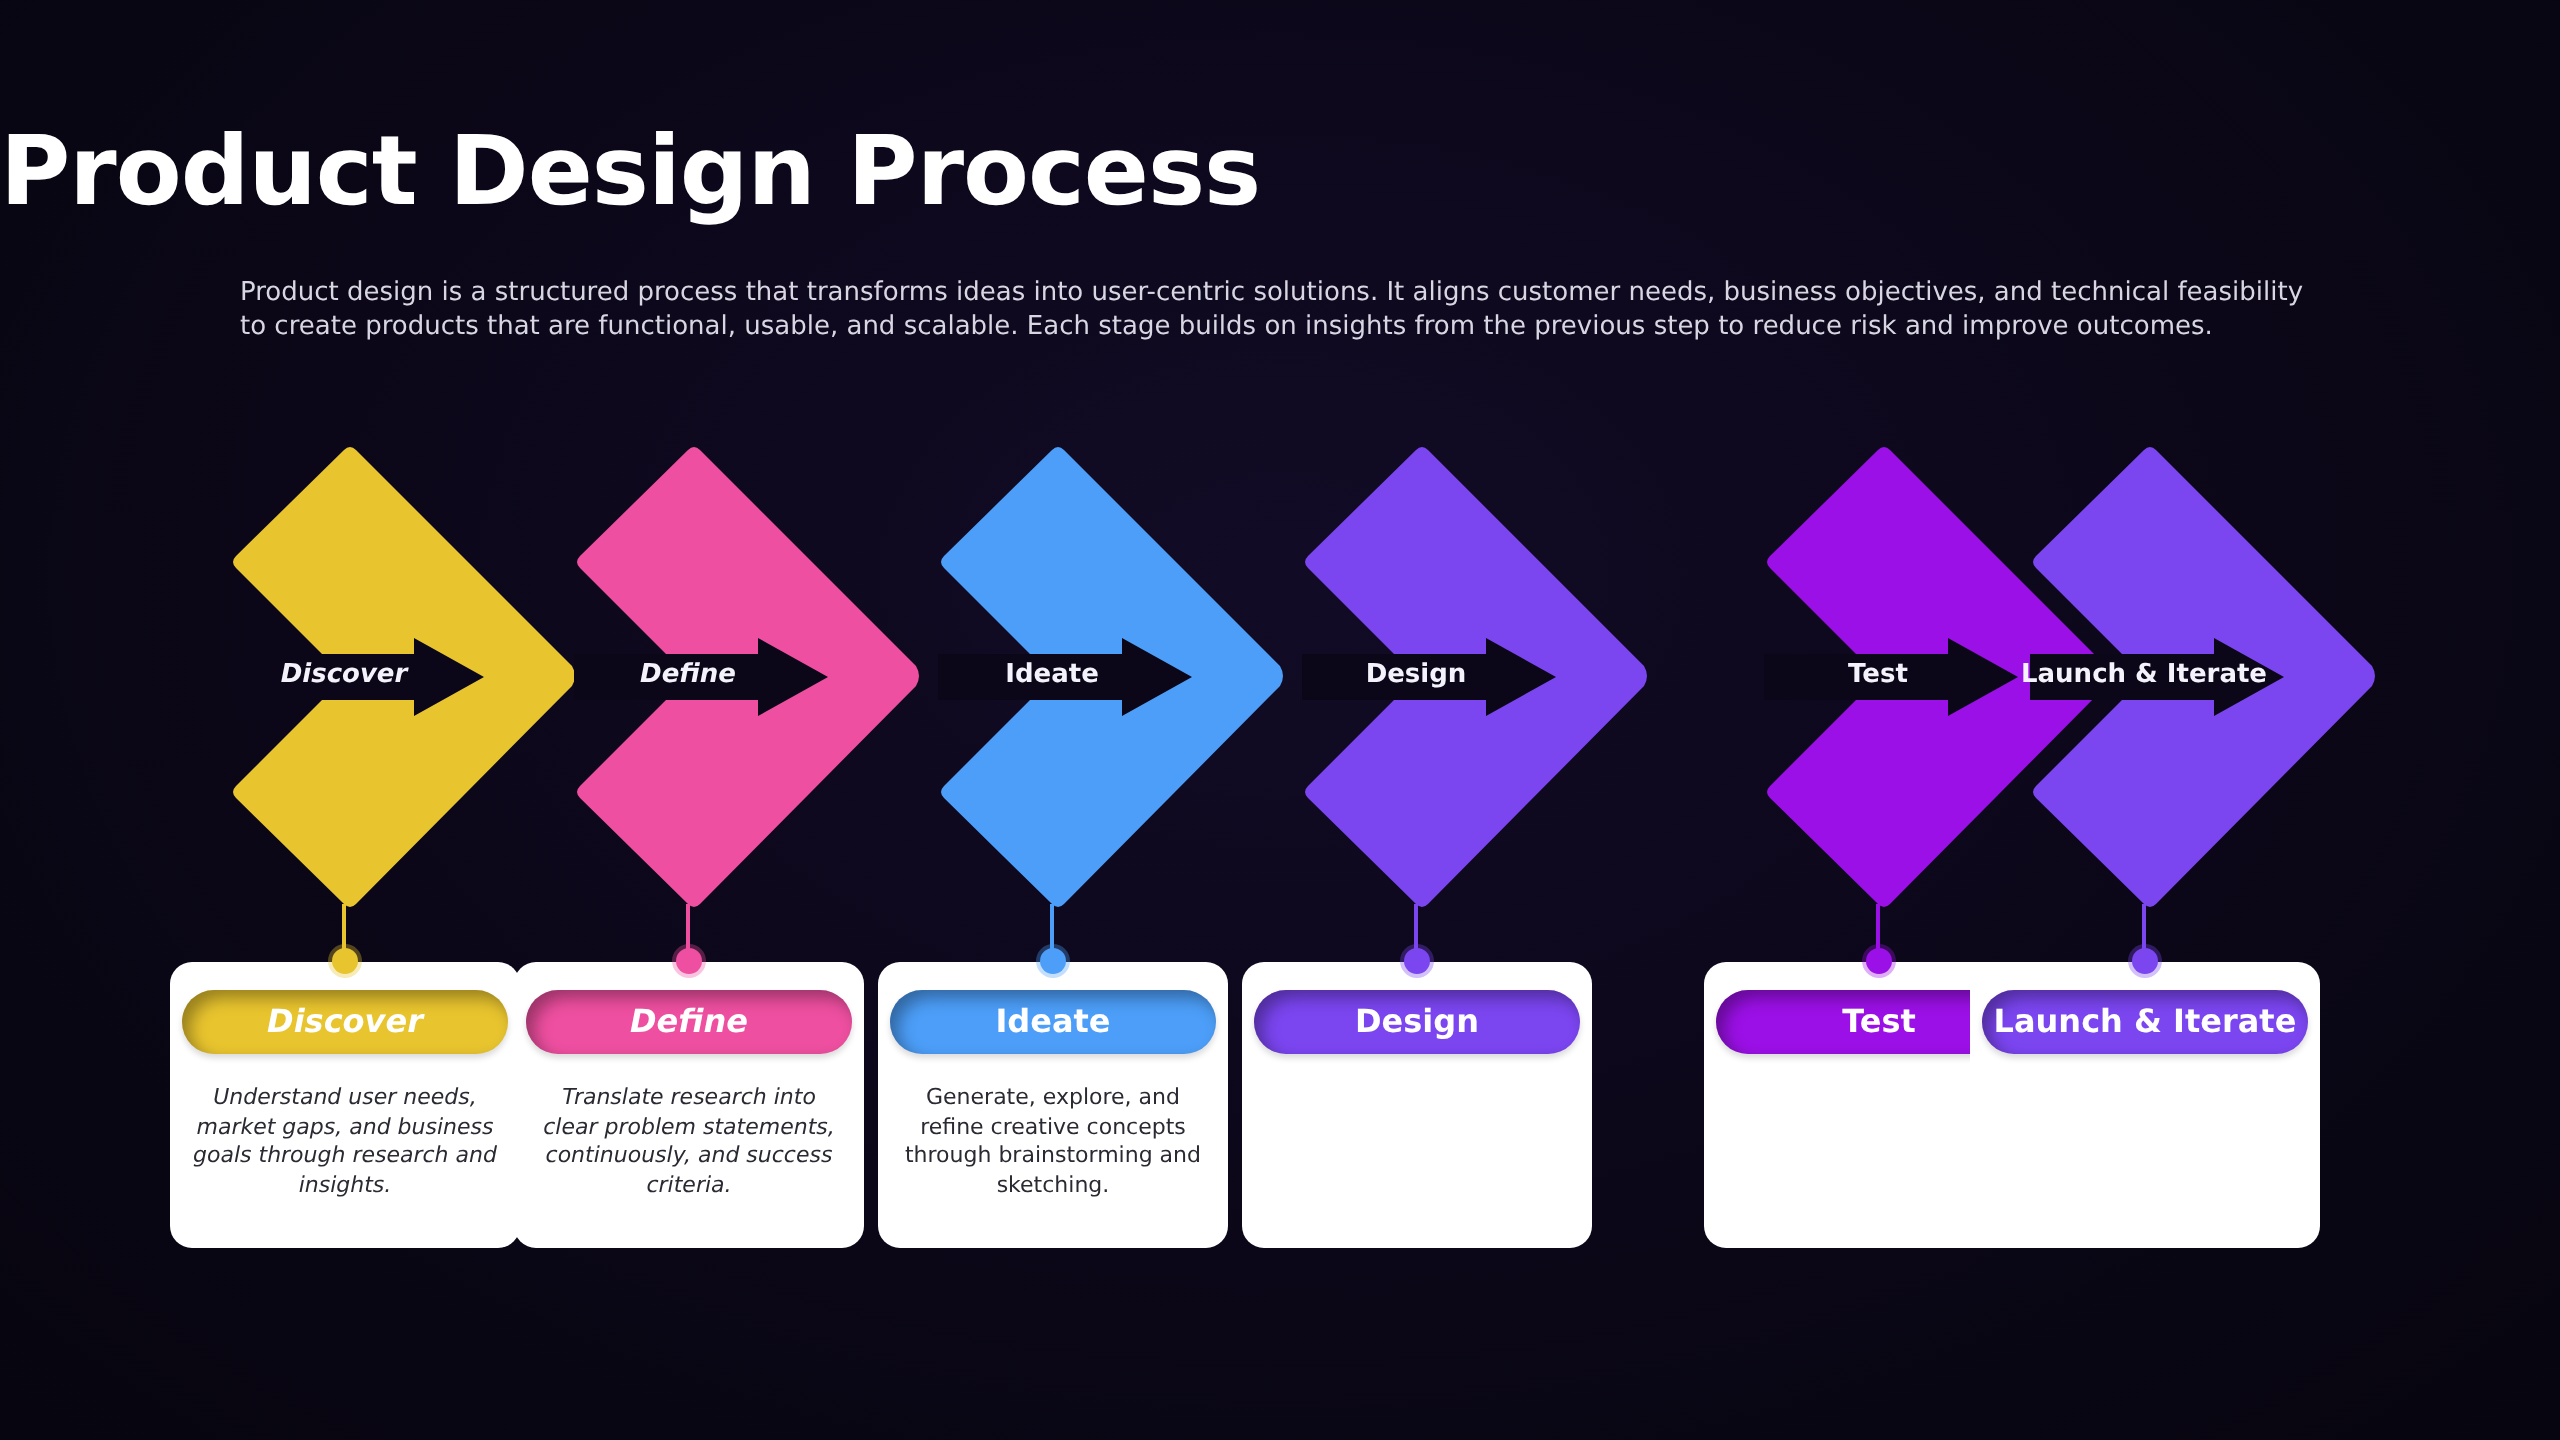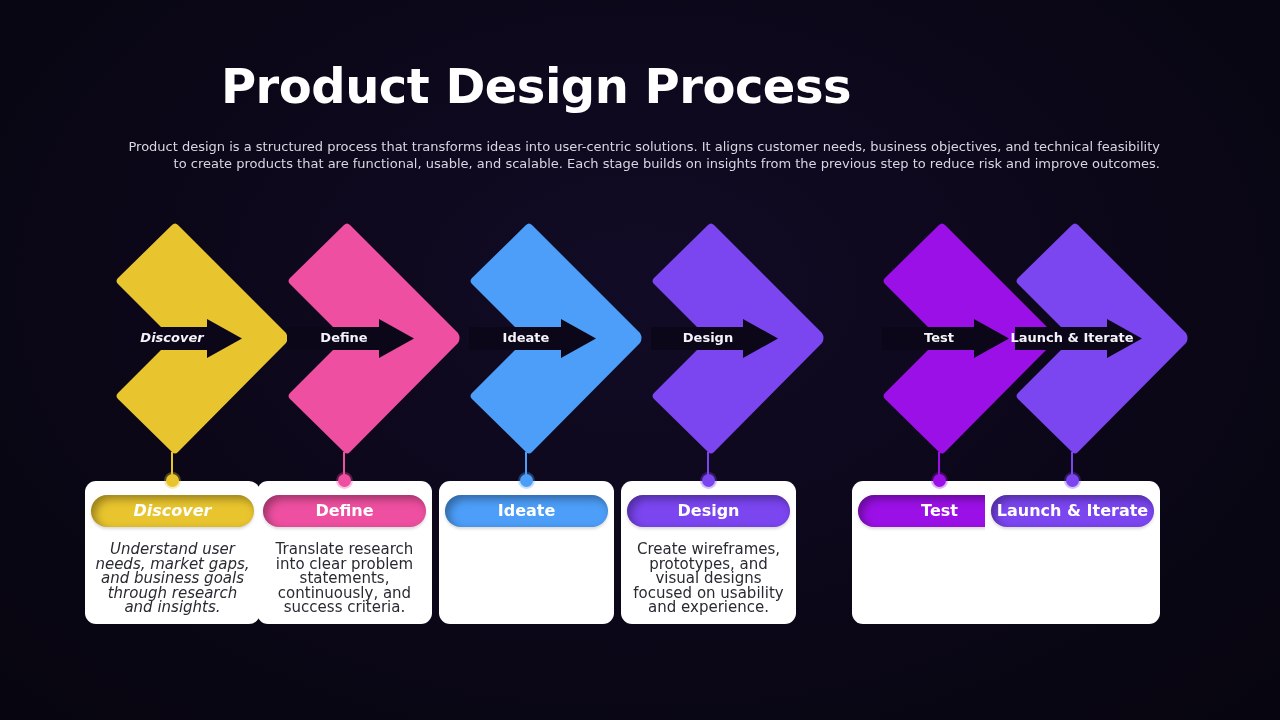--- a/index.html
+++ b/index.html
@@ -4,28 +4,28 @@
 <style>
   * { box-sizing: border-box; margin: 0; padding: 0; }
   html, body { width: 1280px; height: 720px; overflow: hidden; }
   body {
     background: radial-gradient(ellipse at 50% 40%, #120b26 0%, #0b0718 55%, #07050f 100%);
     font-family: "Liberation Sans", sans-serif;
     color: #fff;
     position: relative;
   }
   .title {
-    position: absolute; left: 12px; top: 58px; width: 1048px;
-    text-align: center; font-size: 48px; font-weight: 700;
+    position: absolute; left: 0; top: 58px; width: 1048px;
+    font-size: 48px; font-weight: 700;
     font-family: "DejaVu Sans", sans-serif; letter-spacing: -0.5px;
     color: #ffffff;
   }
   .subtitle {
     position: absolute; left: 120px; top: 138px; width: 1040px;
-    text-align: right; font-size: 13px; line-height: 17px;
+    text-align: left; font-size: 13px; line-height: 17px;
     color: #d8d6e2;
     font-family: "DejaVu Sans", sans-serif;
   }
   .stage { position: absolute; top: 222px; width: 176px; height: 410px; }
   .stage svg.shape { position: absolute; left: 0; top: 0; }
   .shape-label {
     position: absolute; top: 108px; left: 57px; transform: translateX(-50%);
     white-space: nowrap; font-size: 13px; font-weight: 700;
     font-family: "DejaVu Sans", sans-serif; color: #f4f2fa;
     line-height: 16px;
@@ -43,21 +43,21 @@
   }
   .pill {
     position: absolute; left: 6px; top: 14px; width: 163px; height: 32px;
     border-radius: 16px; text-align: center; line-height: 32px;
     font-size: 16px; font-weight: 700; color: #fff;
     font-family: "DejaVu Sans", sans-serif;
     box-shadow: inset 4px 4px 8px rgba(0,0,0,0.35), 0 2px 3px rgba(0,0,0,0.15);
   }
   .card-text {
     position: absolute; left: 10px; top: 61px; width: 155px;
-    text-align: center; font-size: 15px; line-height: 14.6px; color: #2a2a33;
+    text-align: center; font-size: 11px; line-height: 14.6px; color: #2a2a33;
     font-family: "DejaVu Sans", sans-serif;
   }
 </style>
 </head>
 <body>
 
 <div class="title">Product Design Process</div>
 <div class="subtitle">Product design is a structured process that transforms ideas into user-centric solutions. It aligns customer needs, business objectives, and technical feasibility to create products that are functional, usable, and scalable. Each stage builds on insights from the previous step to reduce risk and improve outcomes.</div>
 
 <div id="stages">
@@ -67,21 +67,21 @@
       <path class="cut" d="M -2 105 L 92 105 L 92 97 L 127 116.5 L 92 136 L 92 128 L -2 128 Z" fill="#0b0718"></path>
     </svg>
     <div class="shape-label">Discover</div>
     <div class="connector" style="background: rgb(232, 196, 46);"></div>
     <div class="dot" style="background: rgb(232, 196, 46); box-shadow: rgba(232, 196, 46, 0.333) 0px 0px 0px 2px;"></div>
     <div class="card">
       <div class="pill" style="background: rgb(232, 196, 46);">Discover</div>
       <div class="card-text">Understand user needs, market gaps, and business goals through research and insights.</div>
     </div>
   </div>
-    <div class="stage" style="left: 287px;">
+    <div class="stage" style="left: 287px; font-style: italic;">
     <svg class="shape" width="176" height="236" viewBox="0 0 176 236">
       <path class="chev" d="M 57 3 Q 60 0 63 3 L 171 111 Q 174 116 171 121 L 63 230 Q 60 233 57 230 L 3 177 Q 0 174 3 171 L 46 128 L 0 128 L 0 105 L 46 105 L 3 62 Q 0 59 3 56 Z" fill="#EE4FA0"></path>
       <path class="cut" d="M -2 105 L 92 105 L 92 97 L 127 116.5 L 92 136 L 92 128 L -2 128 Z" fill="#0b0718"></path>
     </svg>
     <div class="shape-label">Define</div>
     <div class="connector" style="background: rgb(238, 79, 160);"></div>
     <div class="dot" style="background: rgb(238, 79, 160); box-shadow: rgba(238, 79, 160, 0.333) 0px 0px 0px 2px;"></div>
     <div class="card">
       <div class="pill" style="background: rgb(238, 79, 160);">Define</div>
       <div class="card-text">Translate research into clear problem statements, continuously, and success criteria.</div>
@@ -90,33 +90,33 @@
     <div class="stage" style="left: 469px;">
     <svg class="shape" width="176" height="236" viewBox="0 0 176 236">
       <path class="chev" d="M 57 3 Q 60 0 63 3 L 171 111 Q 174 116 171 121 L 63 230 Q 60 233 57 230 L 3 177 Q 0 174 3 171 L 46 128 L 0 128 L 0 105 L 46 105 L 3 62 Q 0 59 3 56 Z" fill="#4C9EF8"></path>
       <path class="cut" d="M -2 105 L 92 105 L 92 97 L 127 116.5 L 92 136 L 92 128 L -2 128 Z" fill="#0b0718"></path>
     </svg>
     <div class="shape-label">Ideate</div>
     <div class="connector" style="background: rgb(76, 158, 248);"></div>
     <div class="dot" style="background: rgb(76, 158, 248); box-shadow: rgba(76, 158, 248, 0.333) 0px 0px 0px 2px;"></div>
     <div class="card">
       <div class="pill" style="background: rgb(76, 158, 248);">Ideate</div>
+      <div class="card-text">Generate, explore, and refine creative concepts through brainstorming and sketching.</div>
     </div>
   </div>
     <div class="stage" style="left: 651px;">
     <svg class="shape" width="176" height="236" viewBox="0 0 176 236">
       <path class="chev" d="M 57 3 Q 60 0 63 3 L 171 111 Q 174 116 171 121 L 63 230 Q 60 233 57 230 L 3 177 Q 0 174 3 171 L 46 128 L 0 128 L 0 105 L 46 105 L 3 62 Q 0 59 3 56 Z" fill="#7B45F0"></path>
       <path class="cut" d="M -2 105 L 92 105 L 92 97 L 127 116.5 L 92 136 L 92 128 L -2 128 Z" fill="#0b0718"></path>
     </svg>
     <div class="shape-label">Design</div>
     <div class="connector" style="background: rgb(123, 69, 240);"></div>
     <div class="dot" style="background: rgb(123, 69, 240); box-shadow: rgba(123, 69, 240, 0.333) 0px 0px 0px 2px;"></div>
     <div class="card">
       <div class="pill" style="background: rgb(123, 69, 240);">Design</div>
-      <div class="card-text">Create wireframes, prototypes, and visual designs focused on usability and experience.</div>
     </div>
   </div>
     <div class="stage" style="left: 882px;">
     <svg class="shape" width="176" height="236" viewBox="0 0 176 236">
       <path class="chev" d="M 57 3 Q 60 0 63 3 L 171 111 Q 174 116 171 121 L 63 230 Q 60 233 57 230 L 3 177 Q 0 174 3 171 L 46 128 L 0 128 L 0 105 L 46 105 L 3 62 Q 0 59 3 56 Z" fill="#9B10E6"></path>
       <path class="cut" d="M -2 105 L 92 105 L 92 97 L 127 116.5 L 92 136 L 92 128 L -2 128 Z" fill="#0b0718"></path>
     </svg>
     <div class="shape-label">Test</div>
     <div class="connector" style="background: rgb(155, 16, 230);"></div>
     <div class="dot" style="background: rgb(155, 16, 230); box-shadow: rgba(155, 16, 230, 0.333) 0px 0px 0px 2px;"></div>

